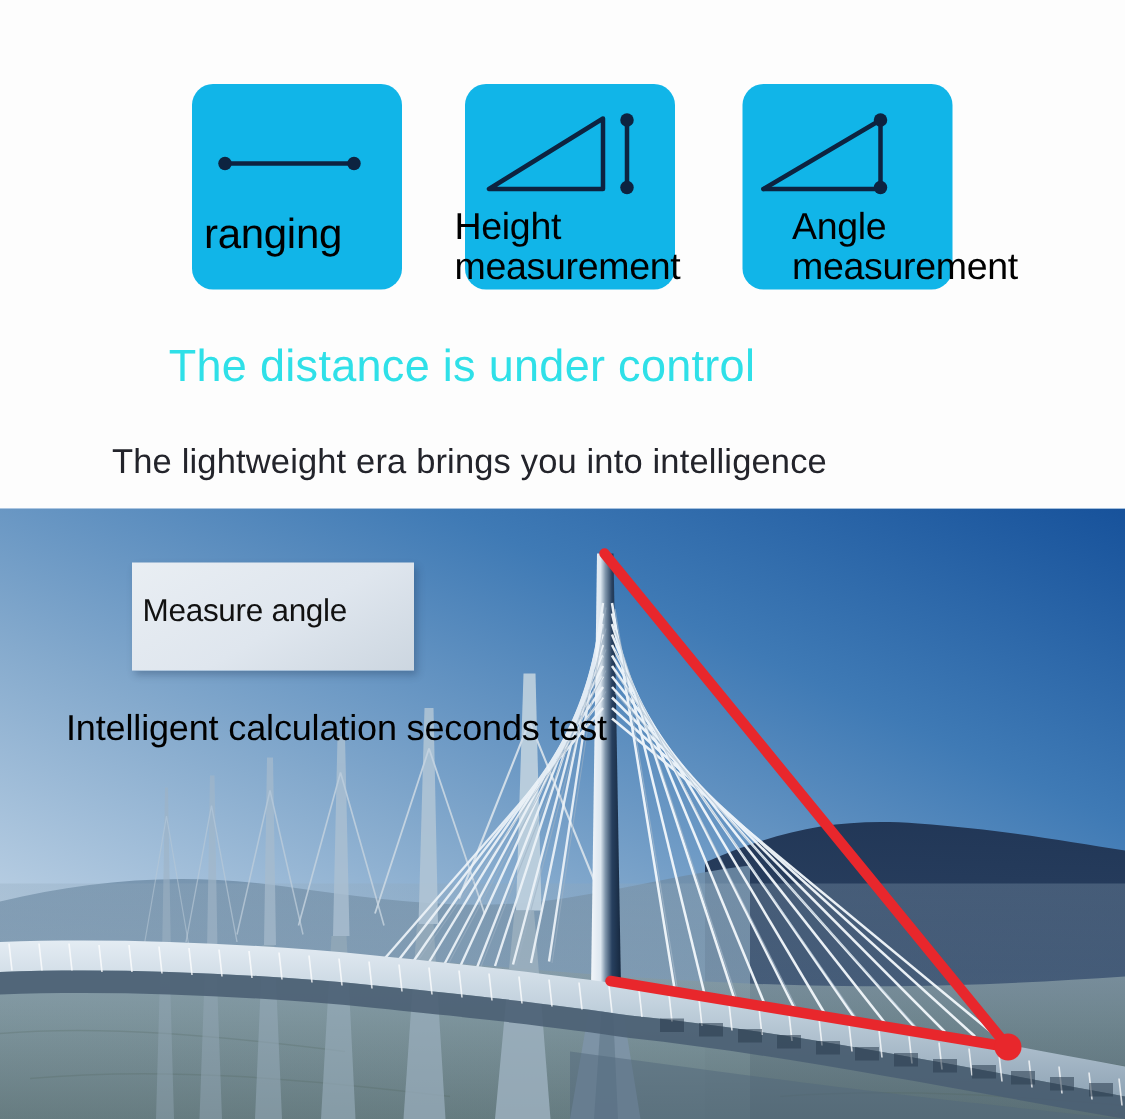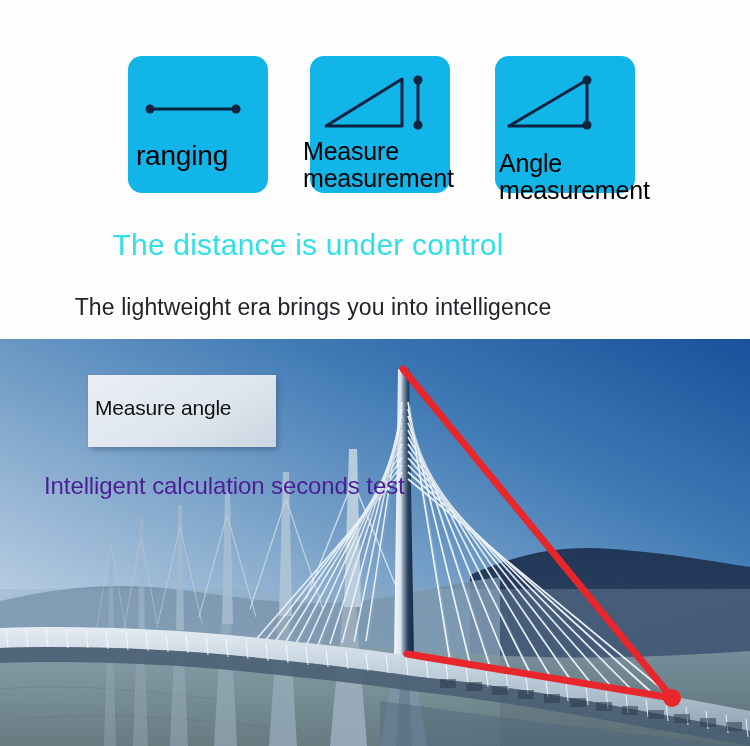--- a/index.html
+++ b/index.html
@@ -58,23 +58,22 @@
   #label-ranging {
     left: 136px;
     top: 142px;
     font-size: 28px;
   }
   #label-height {
     left: 303px;
     top: 138px;
   }
   #label-angle {
-    left: 499px;
+    left: 528px;
     top: 138px;
-    margin-top: 12px;
   }
   .card-label .l2 { display: block; text-align: right; }
 
   #tagline {
     position: absolute;
     left: 0;
     top: 228px;
     width: 616px;
     text-align: center;
     color: #2fe0e8;
@@ -126,21 +125,21 @@
     color: #111111;
     font-size: 21px;
     line-height: 44px;
     white-space: nowrap;
     letter-spacing: -0.2px;
   }
   #photo-subtext {
     position: absolute;
     left: 44px;
     top: 133px;
-    color: #4c1d95;
+    color: #000000;
     font-size: 24px;
     white-space: nowrap;
     letter-spacing: -0.1px;
   }
 </style>
 </head>
 <body>
 
 <div id="page">
 
@@ -159,21 +158,21 @@
 
     <div class="feature-card" id="card-height">
       <svg class="card-icon" viewBox="0 0 140 95">
         <path d="M16 70 L92 70 L92 23 Z" fill="none" stroke="#0d2340" stroke-width="3" stroke-linejoin="round"></path>
         <line x1="108" y1="26" x2="108" y2="68" stroke="#0d2340" stroke-width="3"></line>
         <circle cx="108" cy="24" r="4.5" fill="#0d2340"></circle>
         <circle cx="108" cy="69" r="4.5" fill="#0d2340"></circle>
       </svg>
     </div>
     <div class="card-label" id="label-height">
-      <span class="l1">Measure</span>
+      <span class="l1">Height</span>
       <span class="l2">measurement</span>
     </div>
 
     <div class="feature-card" id="card-angle">
       <svg class="card-icon" viewBox="0 0 140 95">
         <path d="M14 70 L92 70" fill="none" stroke="#0d2340" stroke-width="3" stroke-linecap="round"></path>
         <path d="M14 70 L92 24" fill="none" stroke="#0d2340" stroke-width="3" stroke-linecap="round"></path>
         <line x1="92" y1="26" x2="92" y2="68" stroke="#0d2340" stroke-width="3"></line>
         <circle cx="92" cy="24" r="4.5" fill="#0d2340"></circle>
         <circle cx="92" cy="69" r="4.5" fill="#0d2340"></circle>

